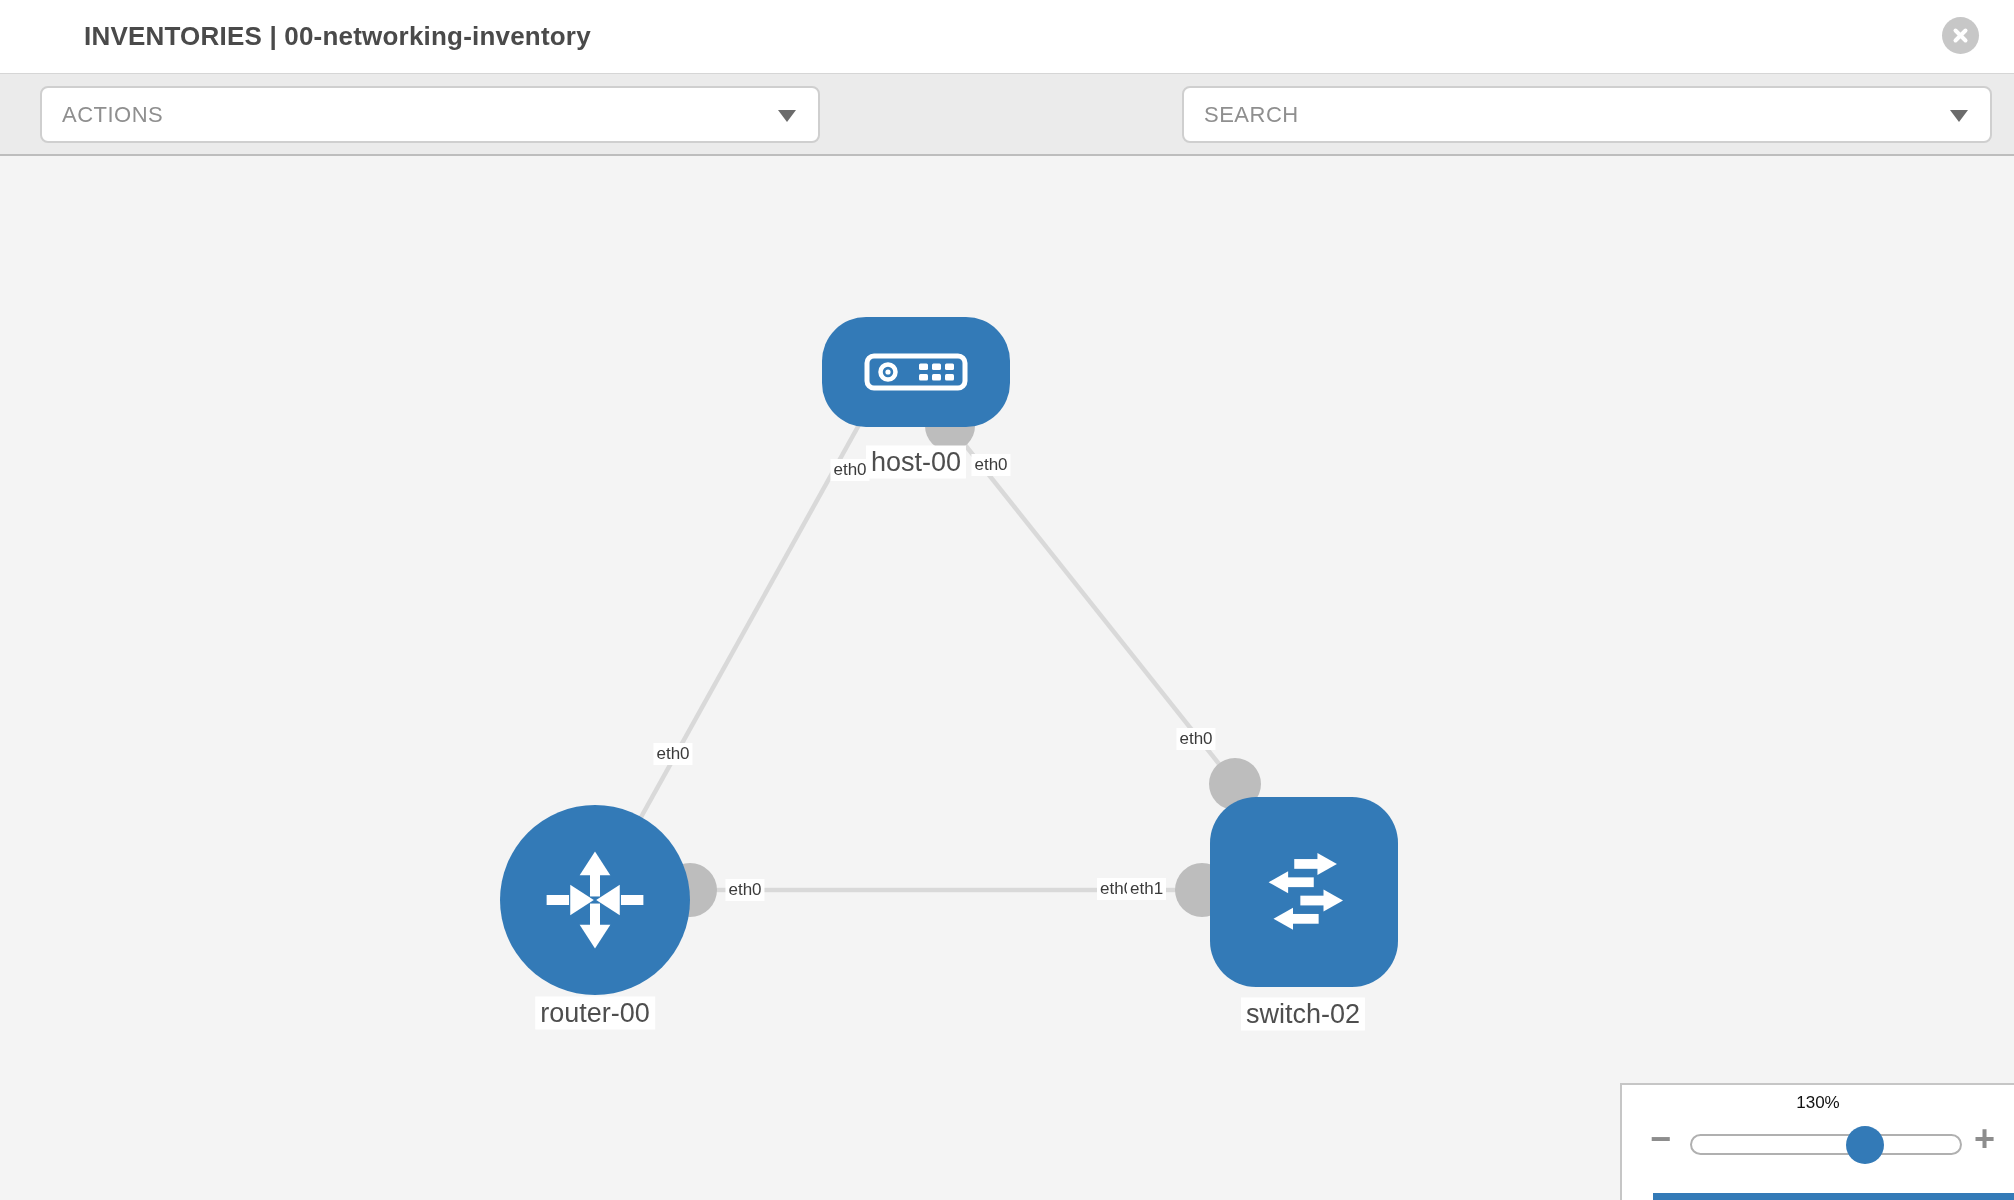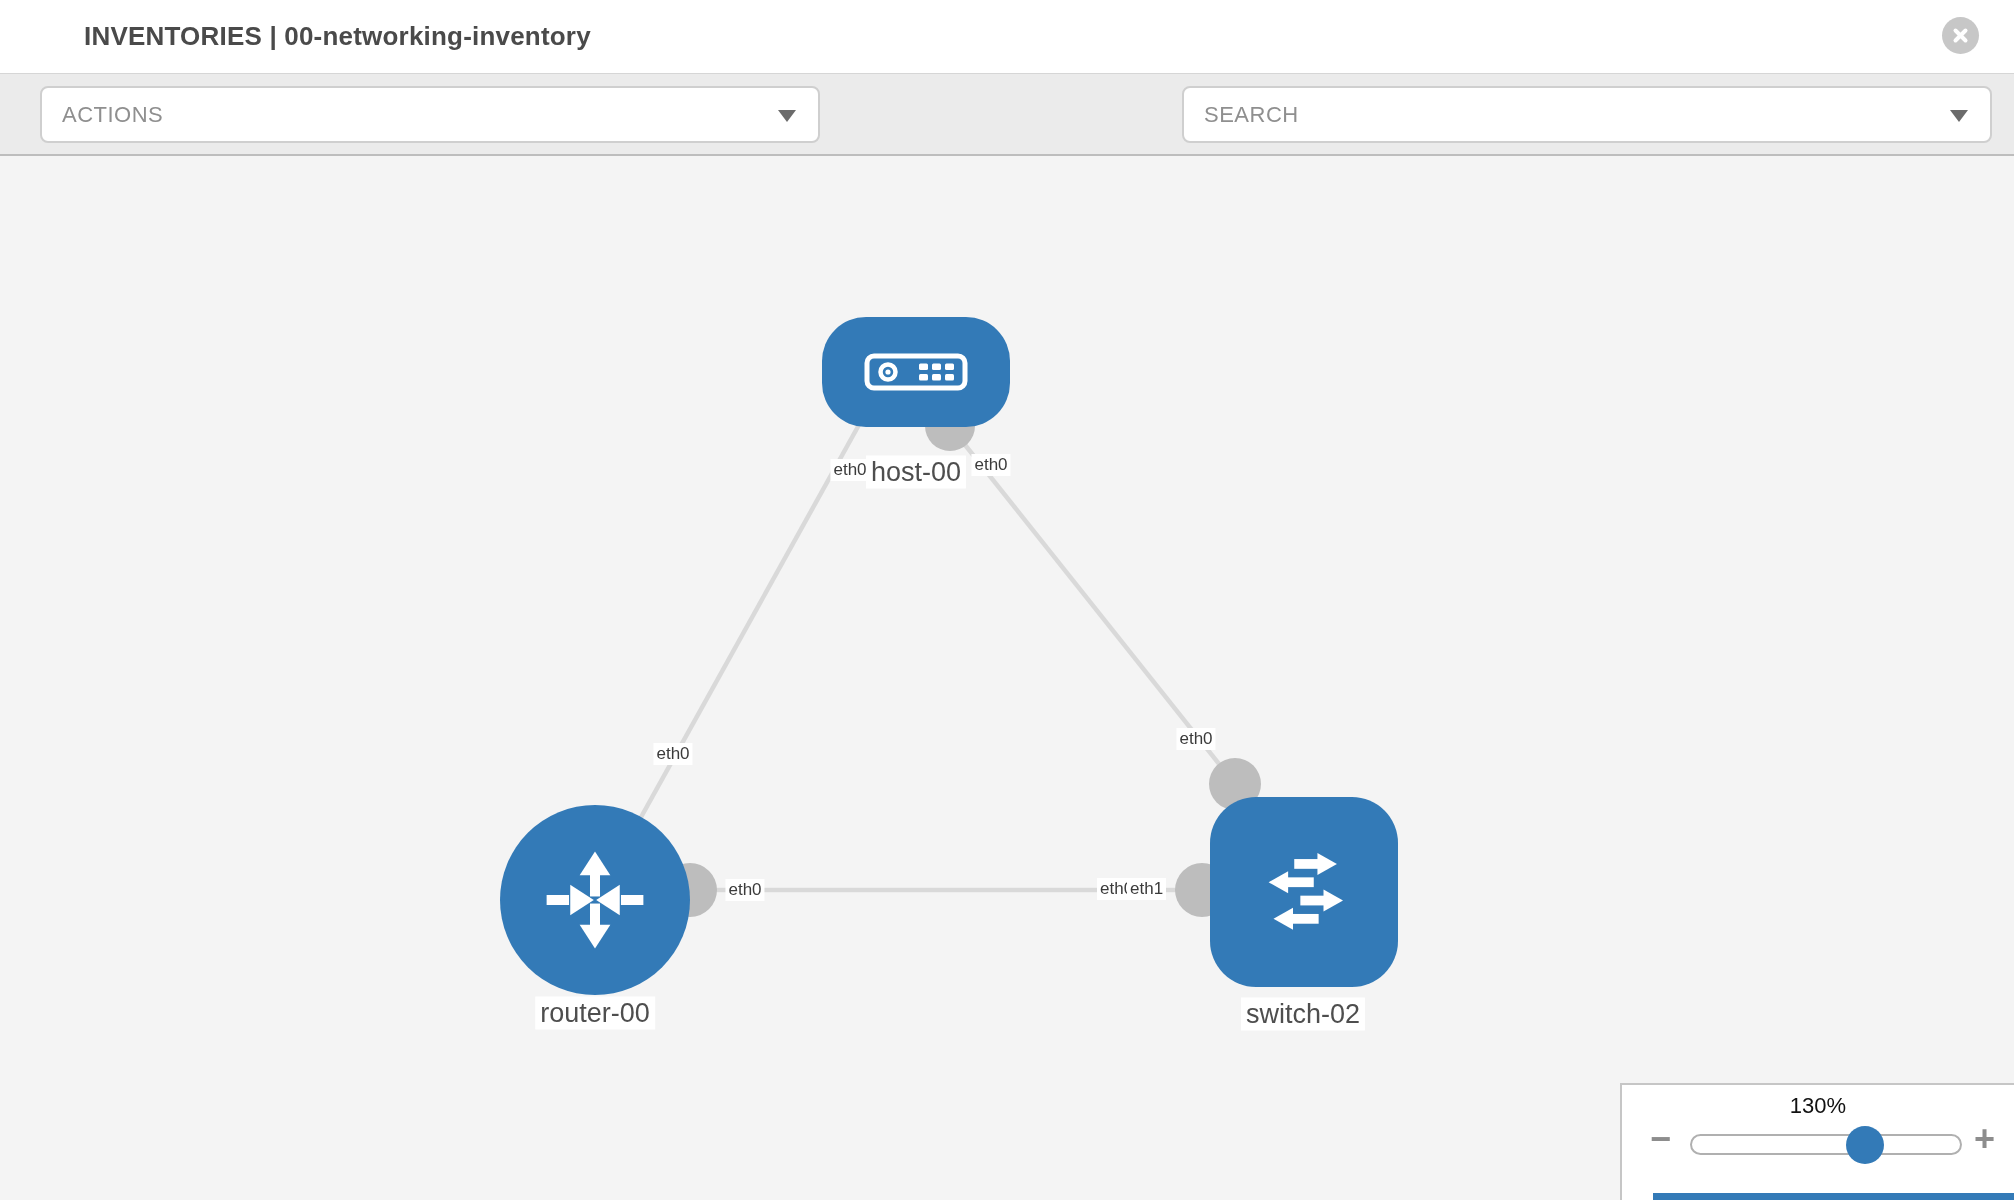--- a/index.html
+++ b/index.html
@@ -36,21 +36,21 @@
   .node-label{position:absolute;transform:translate(-50%,-50%);font-size:27px;color:#4e4e4e;
     background:#fff;padding:1px 5px;white-space:nowrap;}
   .eth-label{position:absolute;transform:translate(-50%,-50%);font-size:17px;color:#3b3b3b;
     background:#fff;padding:1px 3px;white-space:nowrap;}
   .eth-label-left{position:absolute;transform:translate(0,-50%);font-size:17px;color:#3b3b3b;
     background:#fff;padding:1px 3px;white-space:nowrap;}
 
   
   .zoom-panel{position:absolute;left:1620px;top:927px;width:394px;height:117px;background:#fff;
     border-top:2px solid #c6c6c6;border-left:2px solid #c6c6c6;box-sizing:border-box;}
-  .zoom-level{position:absolute;left:0;top:8px;width:100%;text-align:center;font-size:22px;color:#111;}
+  .zoom-level{position:absolute;left:0;top:8px;width:100%;text-align:center;font-size:17px;color:#111;}
   .zoom-btn{position:absolute;top:36px;font-size:36px;font-weight:bold;color:#8d8d8d;
     line-height:1;cursor:pointer;}
   .zoom-track{position:absolute;left:68px;top:49px;width:272px;height:21px;border-radius:12px;
     background:#fff;border:2px solid #b0b0b0;box-sizing:border-box;cursor:pointer;}
   .zoom-thumb{position:absolute;left:224px;top:41px;width:38px;height:38px;border-radius:50%;
     background:#337ab7;cursor:pointer;}
   .key-bar{position:absolute;left:1653px;top:1037px;width:361px;height:7px;background:#337ab7;}
 </style>
 </head>
 <body>
@@ -142,21 +142,21 @@
           <line x1="58" y1="42" x2="36" y2="42"></line>
           <polygon points="37,33 21,42 37,51" stroke="none"></polygon>
           <line x1="47" y1="57" x2="67" y2="57"></line>
           <polygon points="66,48 82,57 66,66" stroke="none"></polygon>
           <line x1="62" y1="72" x2="40" y2="72"></line>
           <polygon points="41,63 25,72 41,81" stroke="none"></polygon>
         </g>
       </svg>
     </div>
 
-    <span class="node-label" style="left:916px;top:316px;text-align:right;">host-00</span>
+    <span class="node-label" style="left:916px;top:306px;text-align:right;">host-00</span>
     <span class="node-label" style="left:595px;top:857px;text-align:right;">router-00</span>
     <span class="node-label" style="left:1303px;top:858px;">switch-02</span>
 
     <span class="eth-label" style="left:850px;top:314px;">eth0</span>
     <span class="eth-label" style="left:991px;top:309px;">eth0</span>
     <span class="eth-label" style="left:673px;top:598px;">eth0</span>
     <span class="eth-label" style="left:1196px;top:583px;">eth0</span>
     <span class="eth-label" style="left:745px;top:734px;">eth0</span>
     <span class="eth-label-left" style="left:1097px;top:733px;">eth0</span>
     <span class="eth-label-left" style="left:1119px;top:733px;margin-left:8px;">eth1</span>

